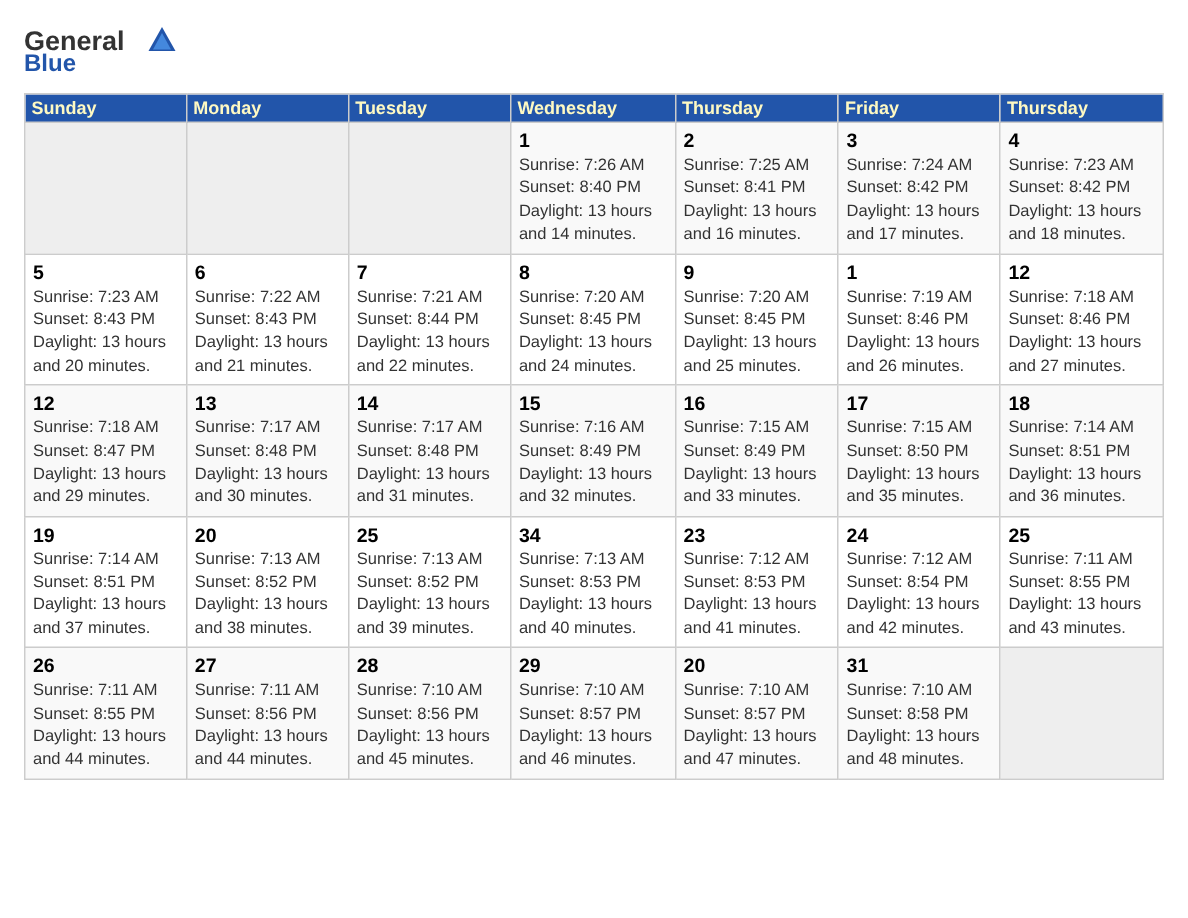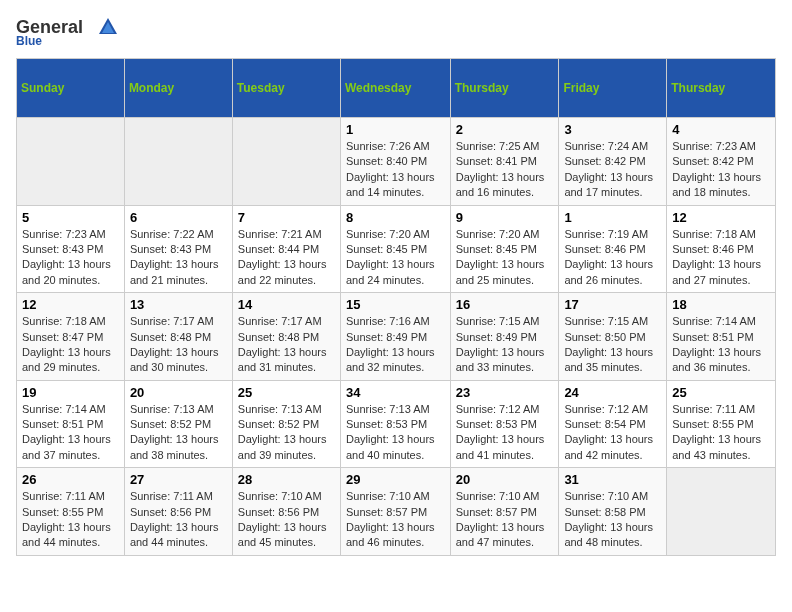--- a/index.html
+++ b/index.html
@@ -38,22 +38,22 @@
       font-size: 15px;
       color: #555;
     }
     table {
       width: 100%;
       border-collapse: collapse;
       font-size: 11px;
     }
     thead tr th {
       background-color: #2255aa;
-      color: #84cc16;
-      padding: 22px 4px;
+      color: #fef9c3;
+      padding: 2px 4px;
       text-align: left;
       font-size: 12px;
       font-weight: bold;
       border: 1px solid #ccc;
     }
     tbody tr td {
       vertical-align: top;
       border: 1px solid #ccc;
       padding: 4px 5px;
       width: 113px;
@@ -81,21 +81,21 @@
 
 <div class="header">
   <div class="logo">
     <div class="logo-row">
       <span style="font-size:18px;font-weight:bold;color:#333;">General</span>
       <svg width="22" height="22" viewBox="0 0 22 22">
         <polygon points="11,2 20,18 2,18" fill="#2255aa"></polygon>
         <polygon points="11,6 17,17 5,17" fill="#4488dd"></polygon>
       </svg>
     </div>
-    <span style="font-size:12px;font-weight:bold;color:#2255aa;margin-top:-4px;">Blue</span>
+    <span style="font-size:16px;font-weight:bold;color:#2255aa;margin-top:-4px;">Blue</span>
   </div>
   <div class="title-block">
     <div class="month-title"></div>
     <div class="subtitle"></div>
   </div>
 </div>
 
 <table>
   <thead>
     <tr id="days-header">

